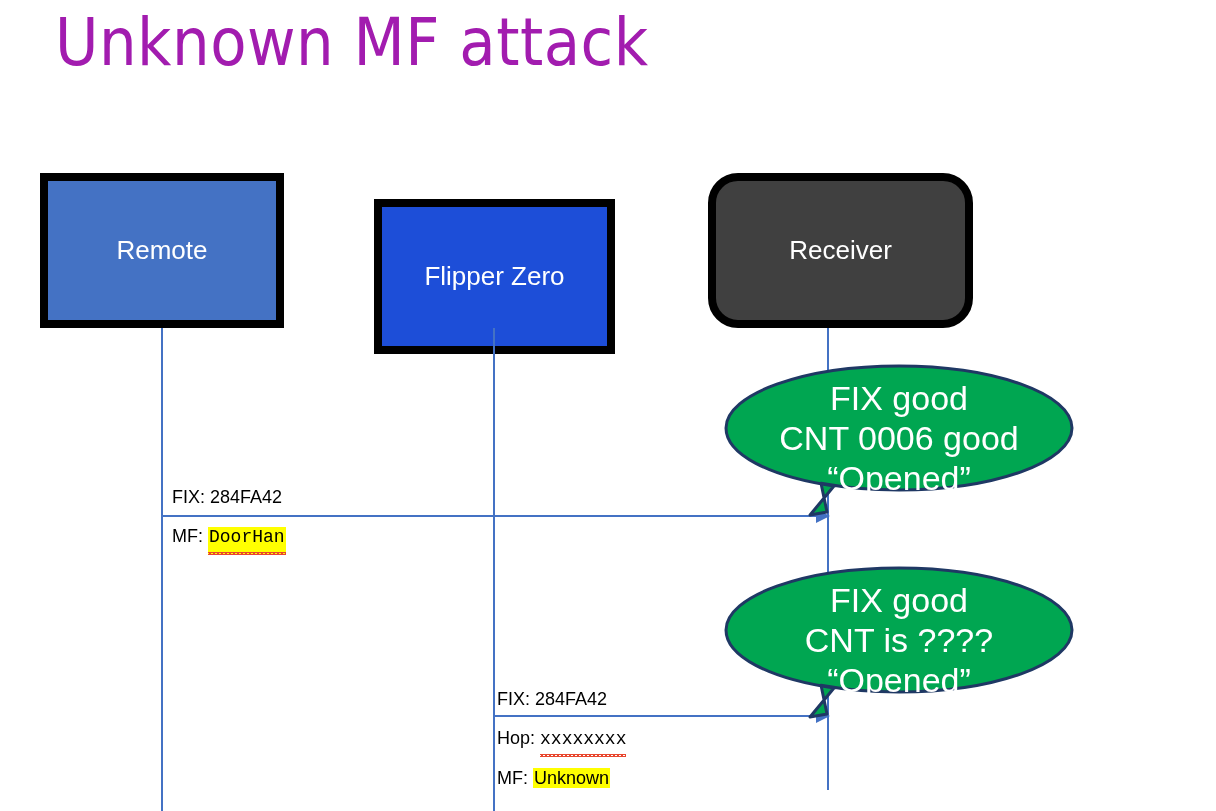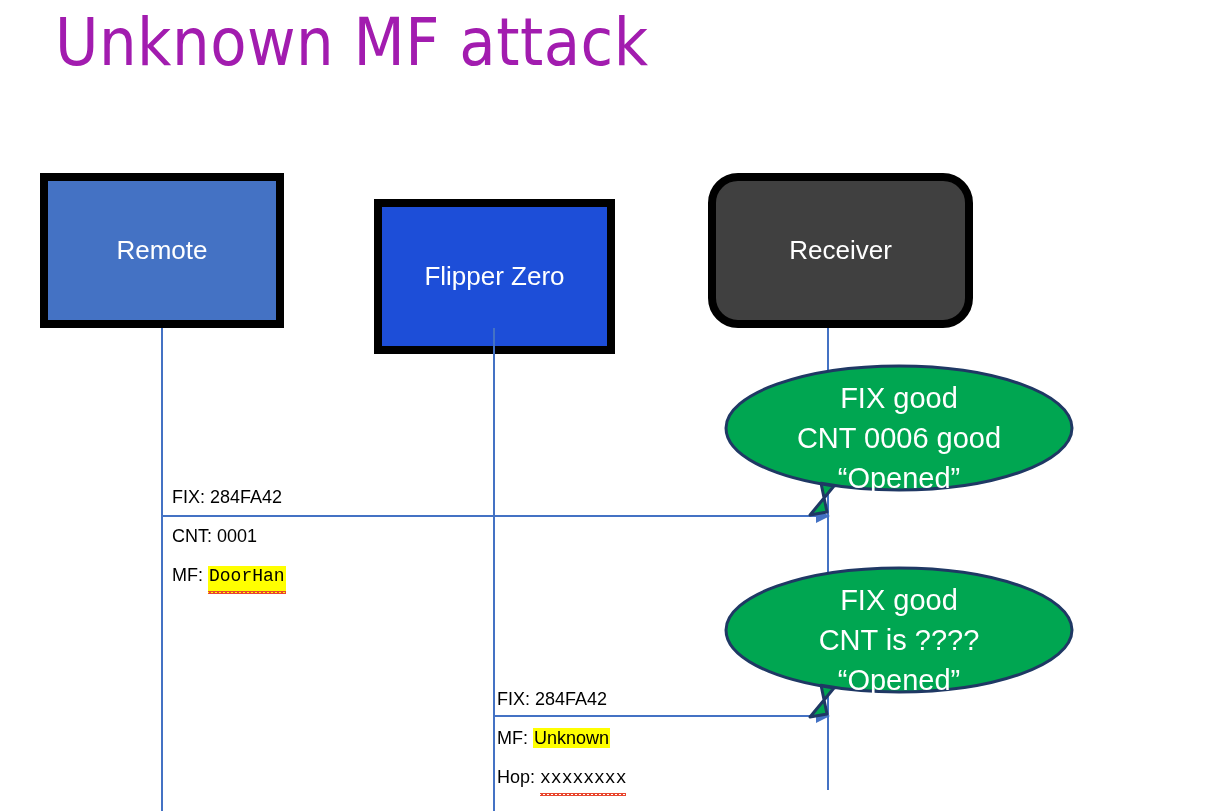--- a/index.html
+++ b/index.html
@@ -122,21 +122,21 @@
     height: 124px;
   }
   .bubble svg { display: block; overflow: visible; }
   .bubble-text {
     position: absolute;
     left: 0;
     top: 12px;
     width: 346px;
     text-align: center;
     color: #ffffff;
-    font-size: 29px;
+    font-size: 34px;
     line-height: 40px;
     font-family: "Liberation Sans", sans-serif;
     pointer-events: none;
     white-space: nowrap;
   }
   #bubble-1 { left: 726px; top: 366px; }
   #bubble-2 { left: 726px; top: 568px; }
 </style>
 </head>
 <body>
@@ -155,29 +155,28 @@
     <span class="actor-label">Receiver</span>
   </div>
 
   <div class="lifeline" id="lifeline-remote"></div>
   <div class="lifeline" id="lifeline-flipper"></div>
   <div class="lifeline" id="lifeline-receiver"></div>
 
   <div class="msg-arrow" id="msg-1"></div>
   <div class="msg-text" id="msg-1-text">
     <div><span>FIX: </span><span>284FA42</span></div>
-    <div><span>CNT: </span><span>0001</span></div>
     <div><span>MF: </span><span class="hl-yellow misspell">DoorHan</span></div>
   </div>
 
   <div class="msg-arrow" id="msg-2"></div>
   <div class="msg-text" id="msg-2-text">
     <div><span>FIX: </span><span>284FA42</span></div>
+    <div><span>Hop: </span><span class="misspell">xxxxxxxx</span></div>
     <div><span>MF: </span><span class="hl-yellow">Unknown</span></div>
-    <div><span>Hop: </span><span class="misspell">xxxxxxxx</span></div>
   </div>
 
   <div class="bubble" id="bubble-1">
     <svg width="346" height="160" viewBox="0 0 346 160">
       <path d="M 173 0
                C 268 0 346 27.8 346 62
                C 346 96.2 268 124 173 124
                C 145 124 118.5 121.6 95 117.3
                L 101 146 L 84 149 L 108 120
                C 43.5 110.6 0 88.4 0 62

